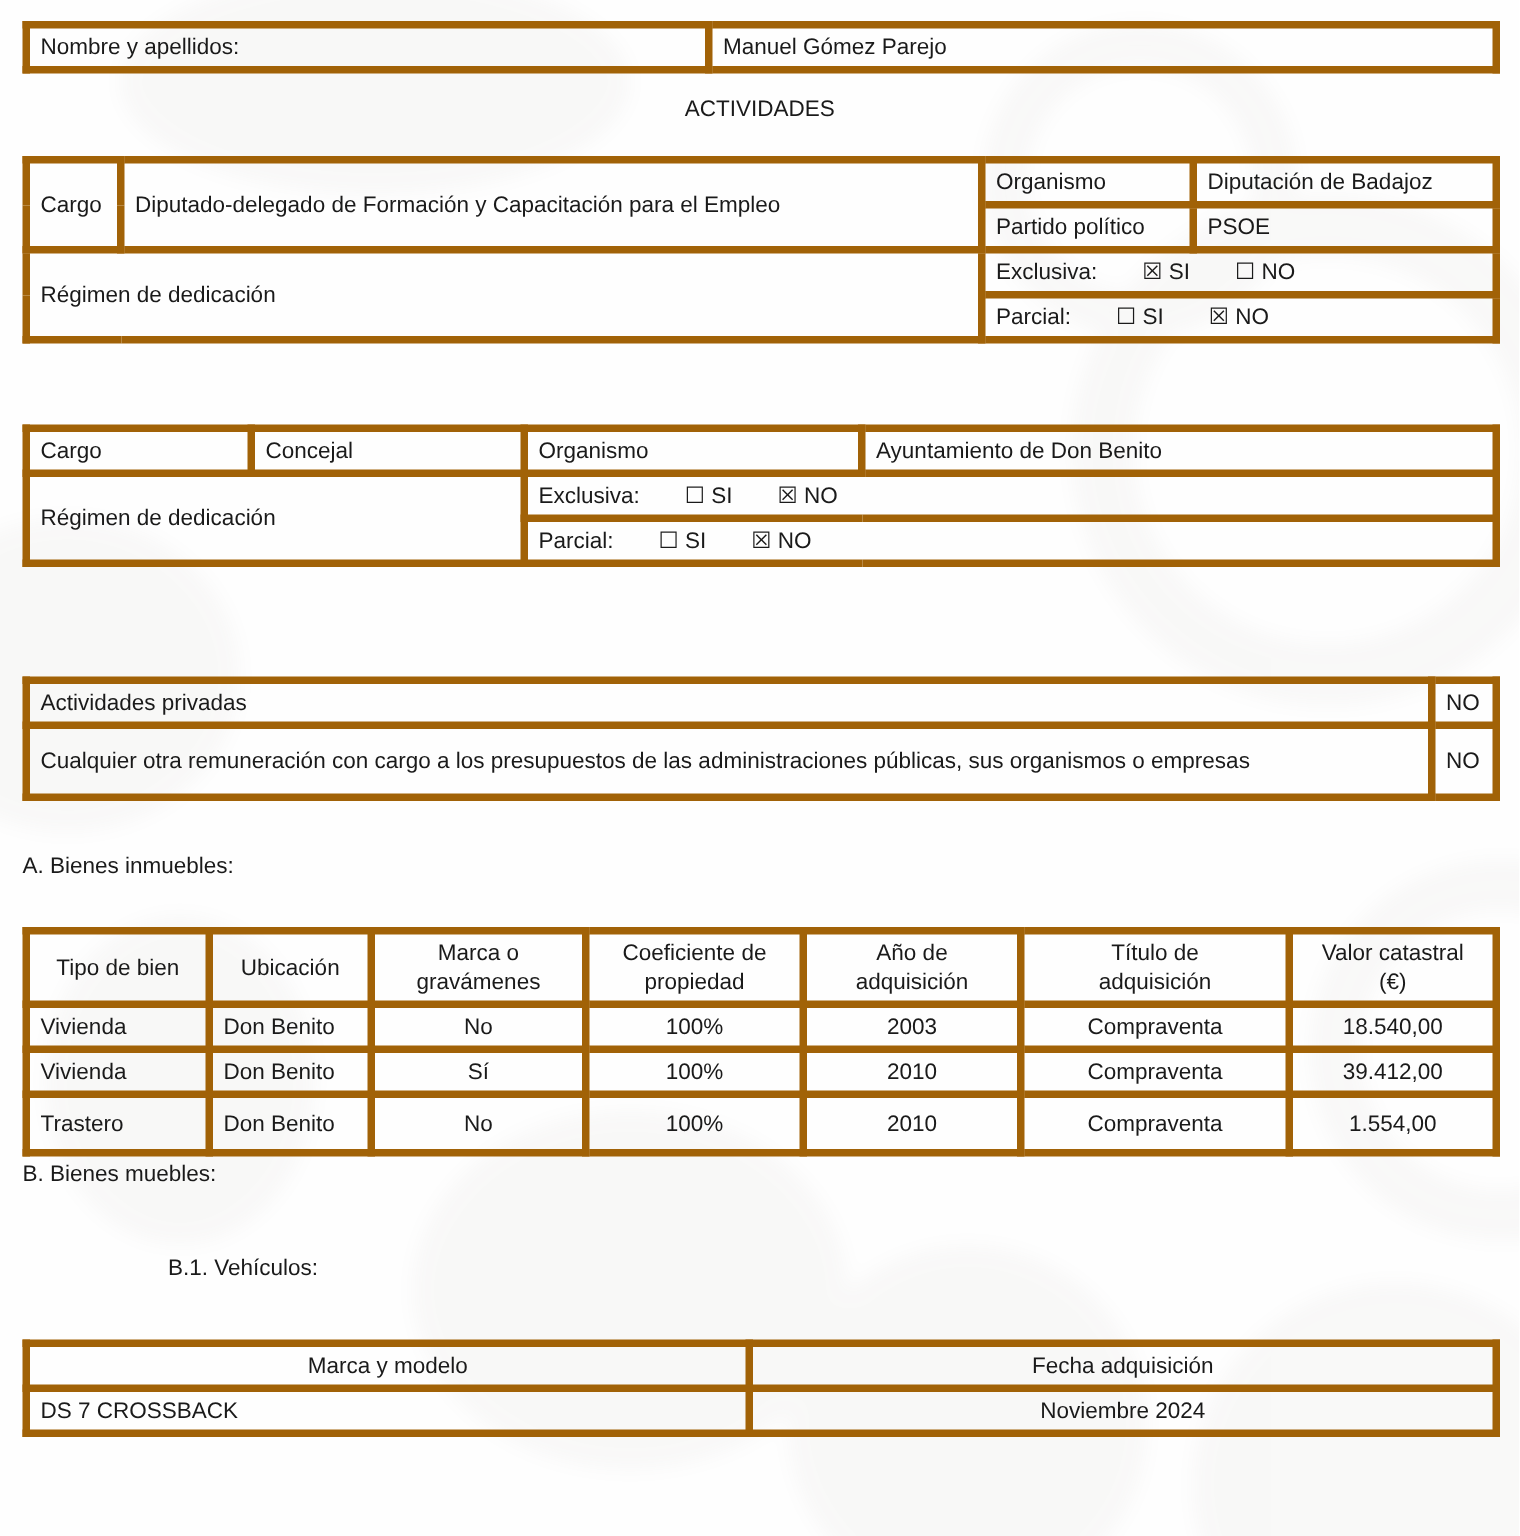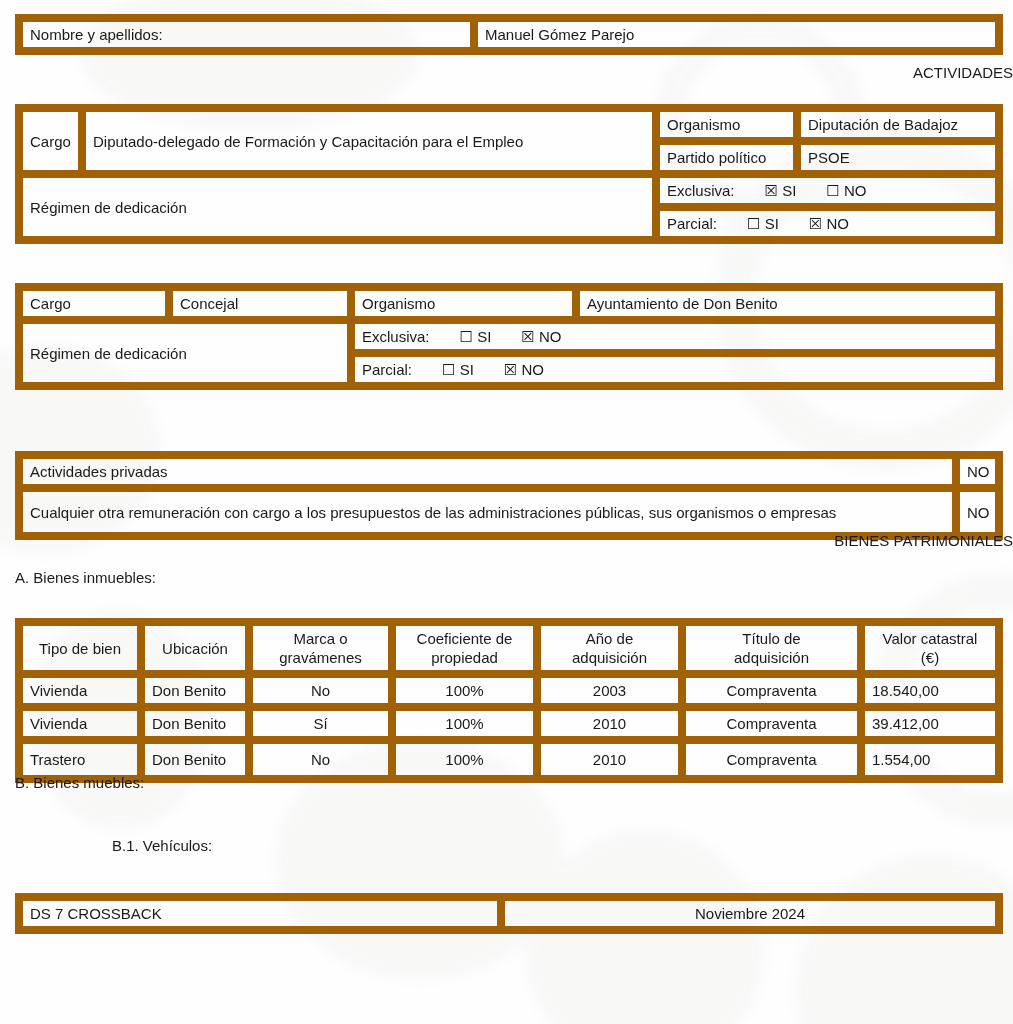--- a/index.html
+++ b/index.html
@@ -16,33 +16,33 @@
   .watermark { position:absolute; inset:0; z-index:0; pointer-events:none; }
   .abs { position:absolute; z-index:1; }
 
   table.doc {
     border-collapse:collapse;
     table-layout:fixed;
     width:980px;
     background:transparent;
   }
   table.doc td {
-    border:8px solid #a16207;
+    border:5px solid #a16207;
     padding:3px 7px;
     vertical-align:middle;
     overflow:hidden;
     white-space:normal;
   }
   td.vtop { vertical-align:top; padding-top:4px; }
   td.center { text-align:center; }
-  td.right { text-align:left; }
+  td.right { text-align:center; }
 
   .cb-line { display:flex; align-items:center; column-gap:30px; white-space:nowrap; }
 
-  .title-center { left:0; width:1013px; text-align:right; }
+  .title-center { left:0; width:1013px; text-align:center; }
   .label { white-space:nowrap; }
 
   .wrap-limit { display:block; max-width:810px; }
   .hw-110 { display:inline-block; max-width:110px; }
   .hw-95  { display:inline-block; max-width:95px; }
   .hdr { text-align:center; vertical-align:middle; }
 </style>
 </head>
 <body>
 
@@ -167,21 +167,20 @@
     </tr>
     <tr style="height:48px">
       <td class="vtop">
             <span class="wrap-limit">Cualquier otra remuneración con cargo a los presupuestos de las administraciones públicas, sus organismos o empresas</span>
           </td>
       <td class="vtop"><span>NO</span></td>
     </tr>
   </tbody>
     </table>
 
-  <div class="abs title-center" style="top:531px;">BIENES PATRIMONIALES</div>
 
   <div class="abs" style="left:15px; top:568px;">A. Bienes inmuebles:</div>
 
   <table class="doc abs" style="left:15px; top:618px;">
     <colgroup>
       <col style="width:122px">
         <col style="width:108px">
         <col style="width:143px">
         <col style="width:145px">
         <col style="width:145px">
@@ -231,20 +230,24 @@
   <div class="abs" style="left:15px; top:773px;">B. Bienes muebles:</div>
 
   <div class="abs" style="left:112px; top:836px;">B.1. Vehículos:</div>
 
   <table class="doc abs" style="left:15px; top:893px;">
     <colgroup>
         <col style="width:482px">
         <col style="width:498px">
       </colgroup>
     <tbody>
+        <tr style="height:27px">
+      <td class="hdr">Marca y modelo</td>
+      <td class="hdr">Fecha adquisición</td>
+    </tr>
     <tr style="height:26px">
       <td>DS 7 CROSSBACK</td>
       <td class="center">Noviembre 2024</td>
     </tr>
   </tbody>
     </table>
 
 
 </div>
 

